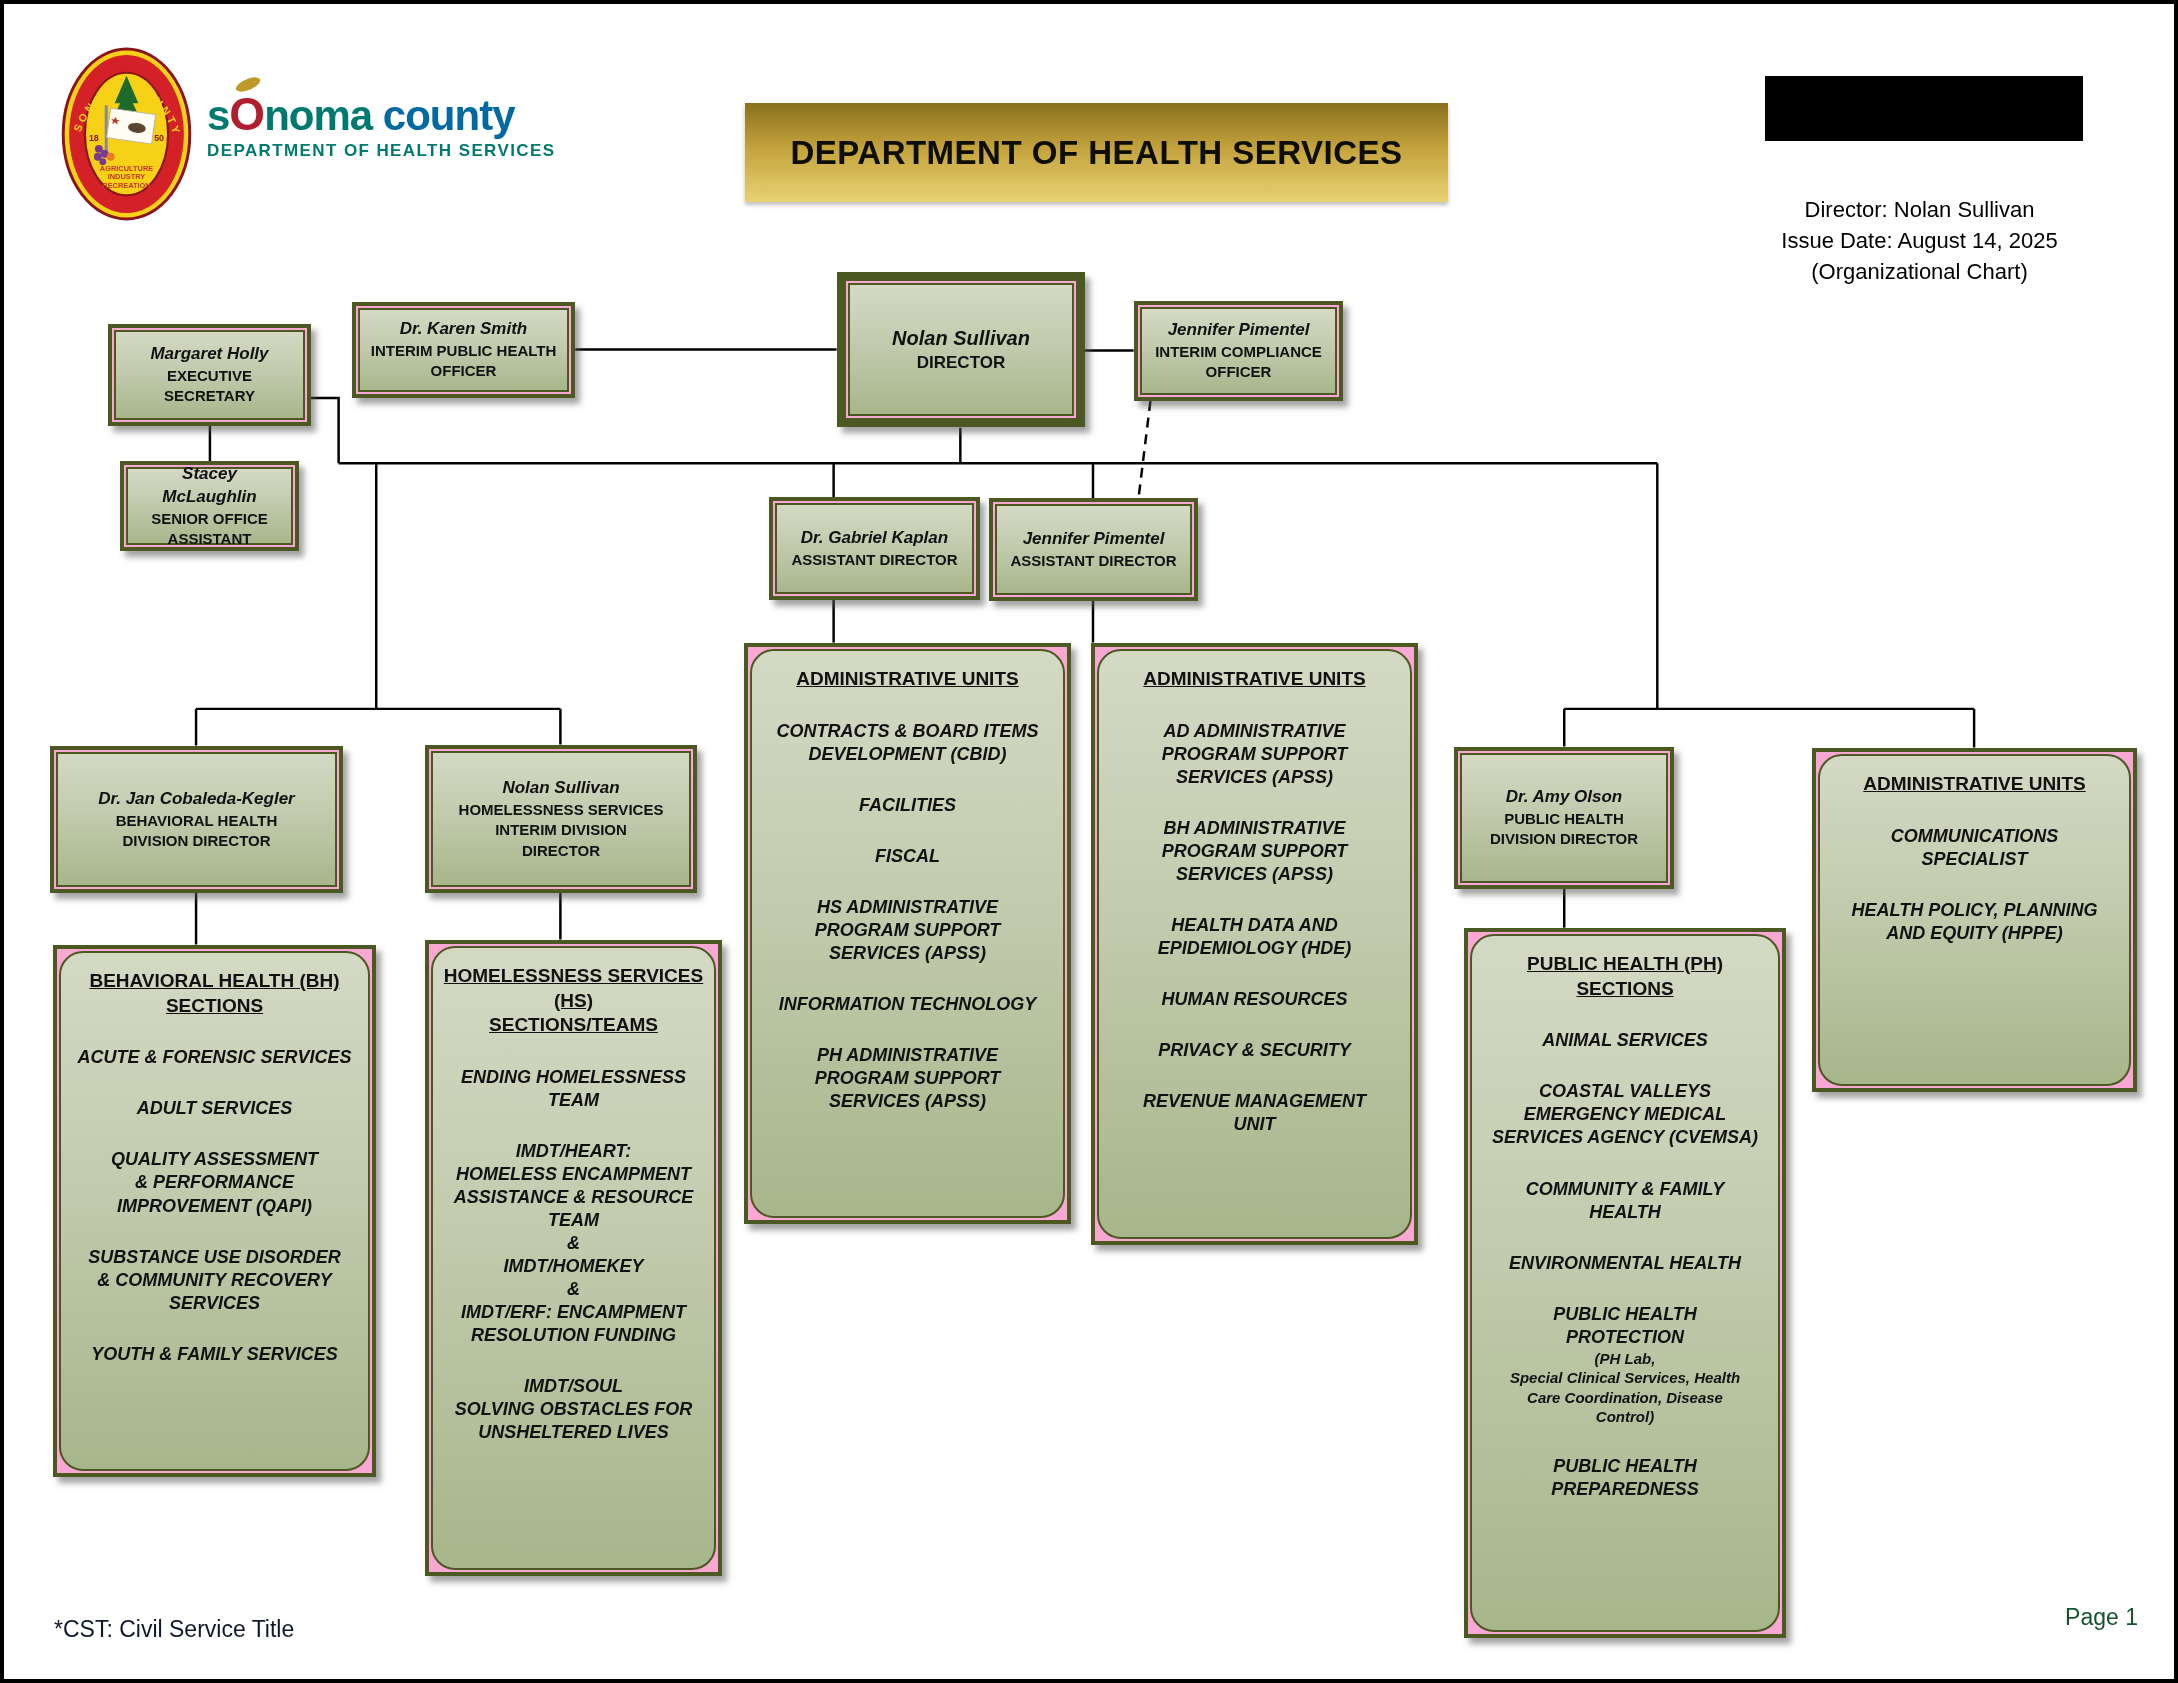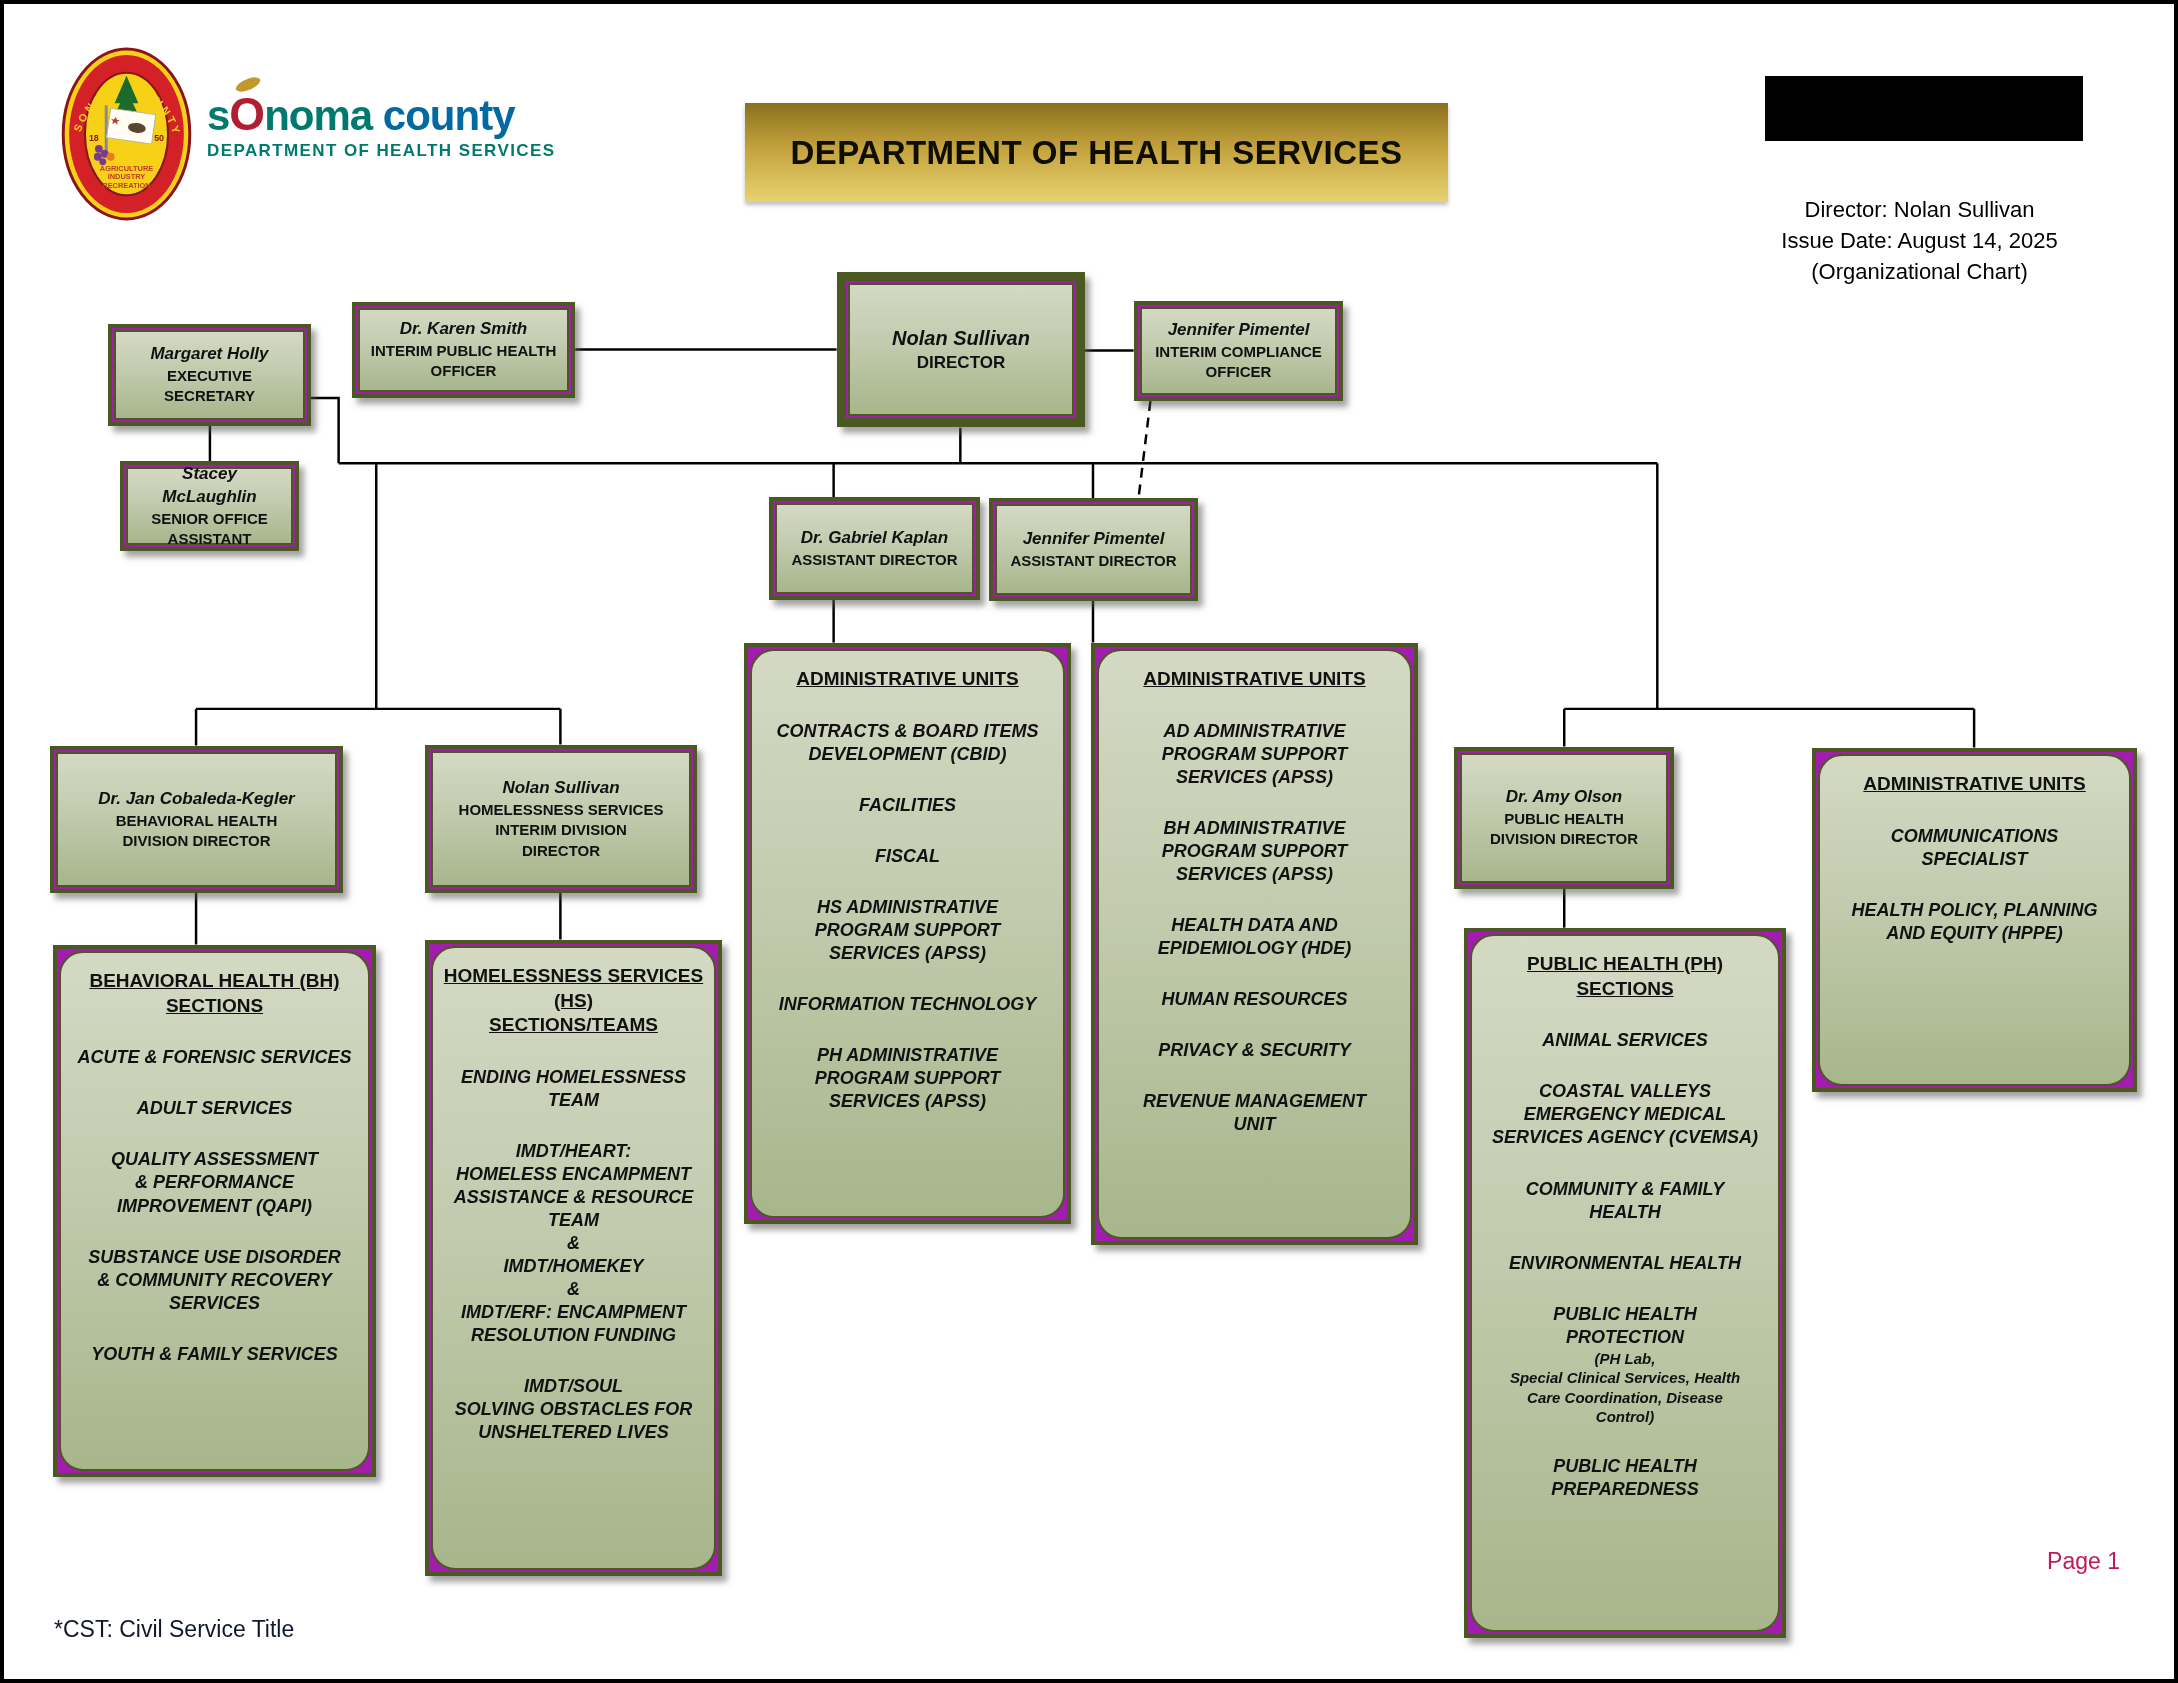--- a/index.html
+++ b/index.html
@@ -20,21 +20,21 @@
           background:linear-gradient(180deg,#8a701e 0%,#c3a23c 45%,#e8d272 100%);
           display:flex;align-items:center;justify-content:center;
           box-shadow:0 3px 4px rgba(0,0,0,.25);}
   .banner-title{font-size:33px;font-weight:bold;color:#0d0d00;letter-spacing:0.5px;}
   .redacted{position:absolute;left:1761px;top:72px;width:318px;height:65px;background:#000;}
   .infoblock{position:absolute;left:1742px;top:190px;width:347px;text-align:center;
              font-size:22px;line-height:31px;color:#000;}
   
   .wires{position:absolute;left:0;top:0;z-index:1;}
   
-  .obox{position:absolute;z-index:2;border:4px solid #4c5822;padding:2px;background:#a21caf;
+  .obox{position:absolute;z-index:2;border:4px solid #4c5822;padding:2px;background:#f9a8d4;
         box-shadow:5px 6px 6px rgba(90,90,90,.55);box-sizing:border-box;}
   .inner{width:100%;height:100%;box-sizing:border-box;border:2px solid #4c5822;
          background:linear-gradient(180deg,#d4d9c4 0%,#c2cbae 45%,#a7b68b 100%);
          display:flex;flex-direction:column;align-items:center;text-align:center;}
   .person .inner{justify-content:center;padding:4px 8px;}
   .pname{font-style:italic;font-weight:bold;font-size:17px;line-height:1.35;white-space:pre-line;}
   .ptitle{font-weight:bold;font-size:15px;line-height:1.35;white-space:pre-line;}
   .director-box{border-width:9px;}
   .director-box .pname{font-size:20px;}
   .director-box .ptitle{font-size:17px;}
@@ -56,21 +56,21 @@
   #b-hs-dir{left:421px;top:741px;width:272px;height:148px;}
   #b-ph-dir{left:1450px;top:743px;width:220px;height:142px;}
   #b-admin-central{left:740px;top:639px;width:327px;height:581px;}
   #b-admin-ad{left:1087px;top:639px;width:327px;height:602px;}
   #b-bh-sections{left:49px;top:941px;width:323px;height:532px;}
   #b-hs-sections{left:421px;top:936px;width:297px;height:636px;}
   #b-ph-sections{left:1460px;top:924px;width:322px;height:710px;}
   #b-admin-ph{left:1808px;top:744px;width:325px;height:344px;}
   
   .footnote{position:absolute;left:50px;top:1612px;font-size:23px;color:#0f172a;}
-  .pagenum{position:absolute;left:2025px;top:1544px;width:109px;text-align:center;font-size:23px;color:#be185d;}
+  .pagenum{position:absolute;left:2025px;top:1600px;width:109px;text-align:right;font-size:23px;color:#14532d;}
 </style>
 </head>
 <body>
 
 <div class="page">
 
   <div class="seal">
     <svg width="131" height="176" viewBox="0 0 132 178">
       <ellipse cx="66" cy="89" rx="64" ry="86" fill="#f7d117" stroke="#8a1519" stroke-width="3"></ellipse>
       <ellipse cx="66" cy="89" rx="58" ry="80" fill="#d42027"></ellipse>

